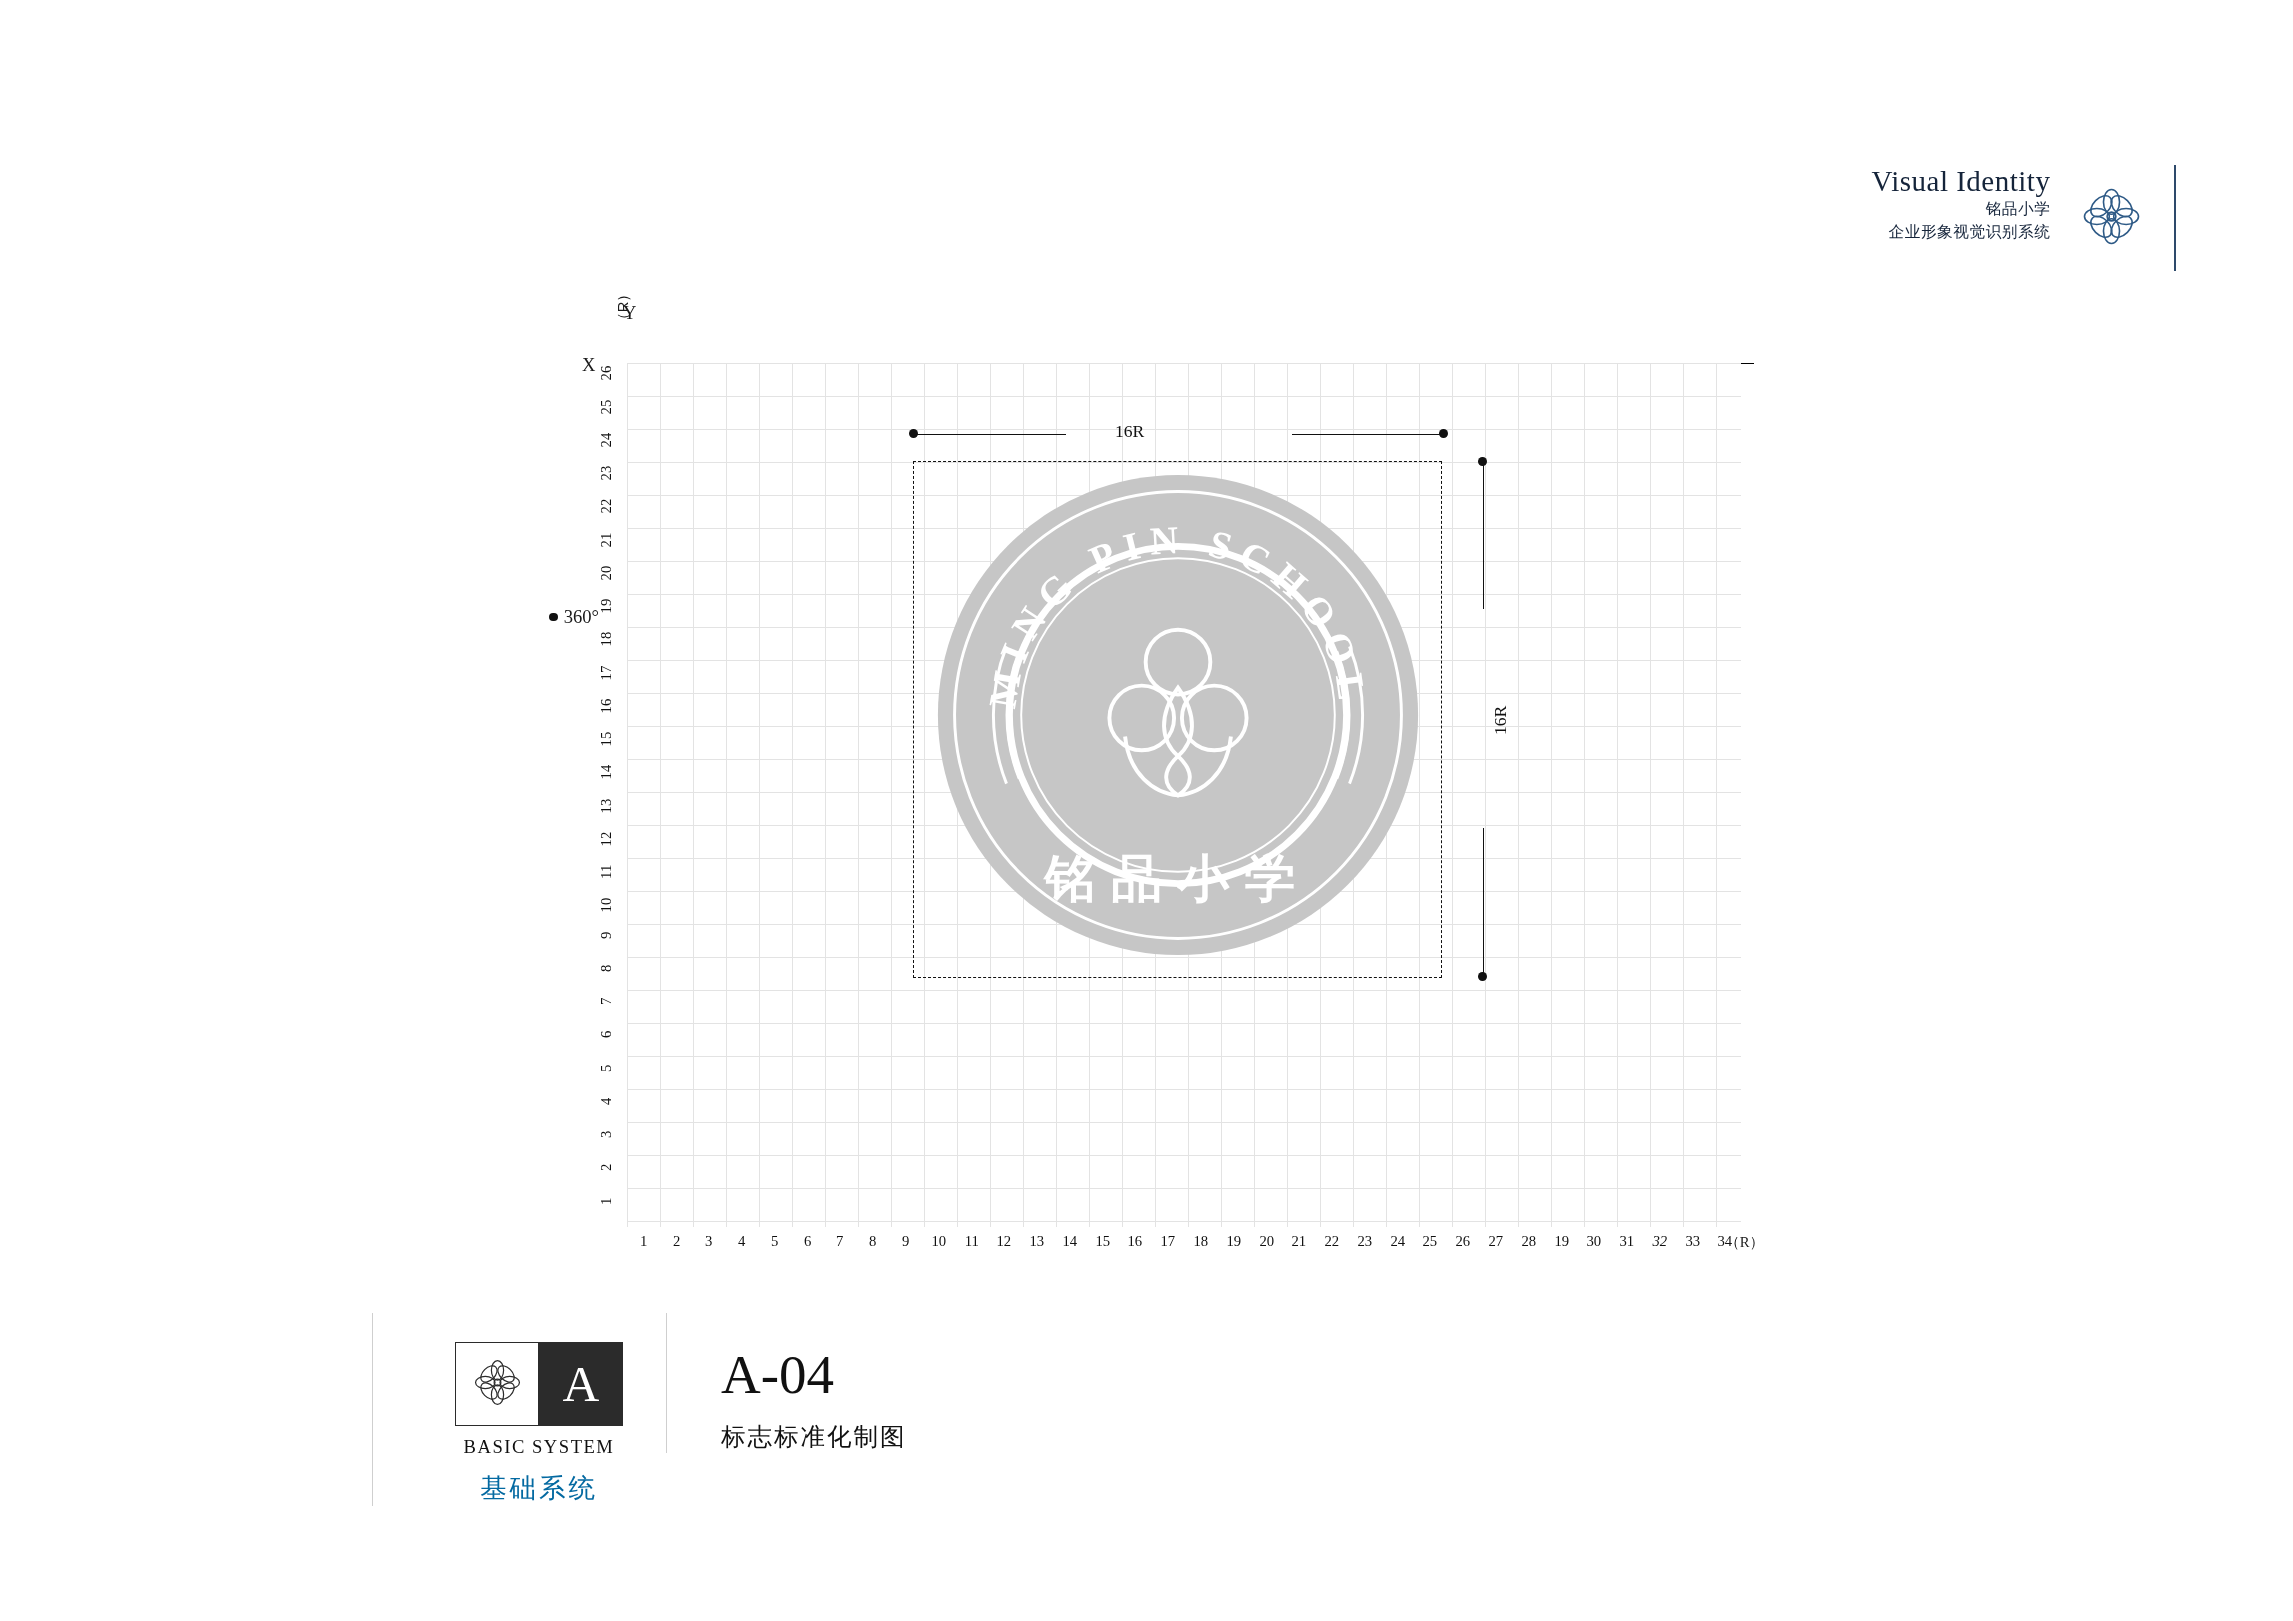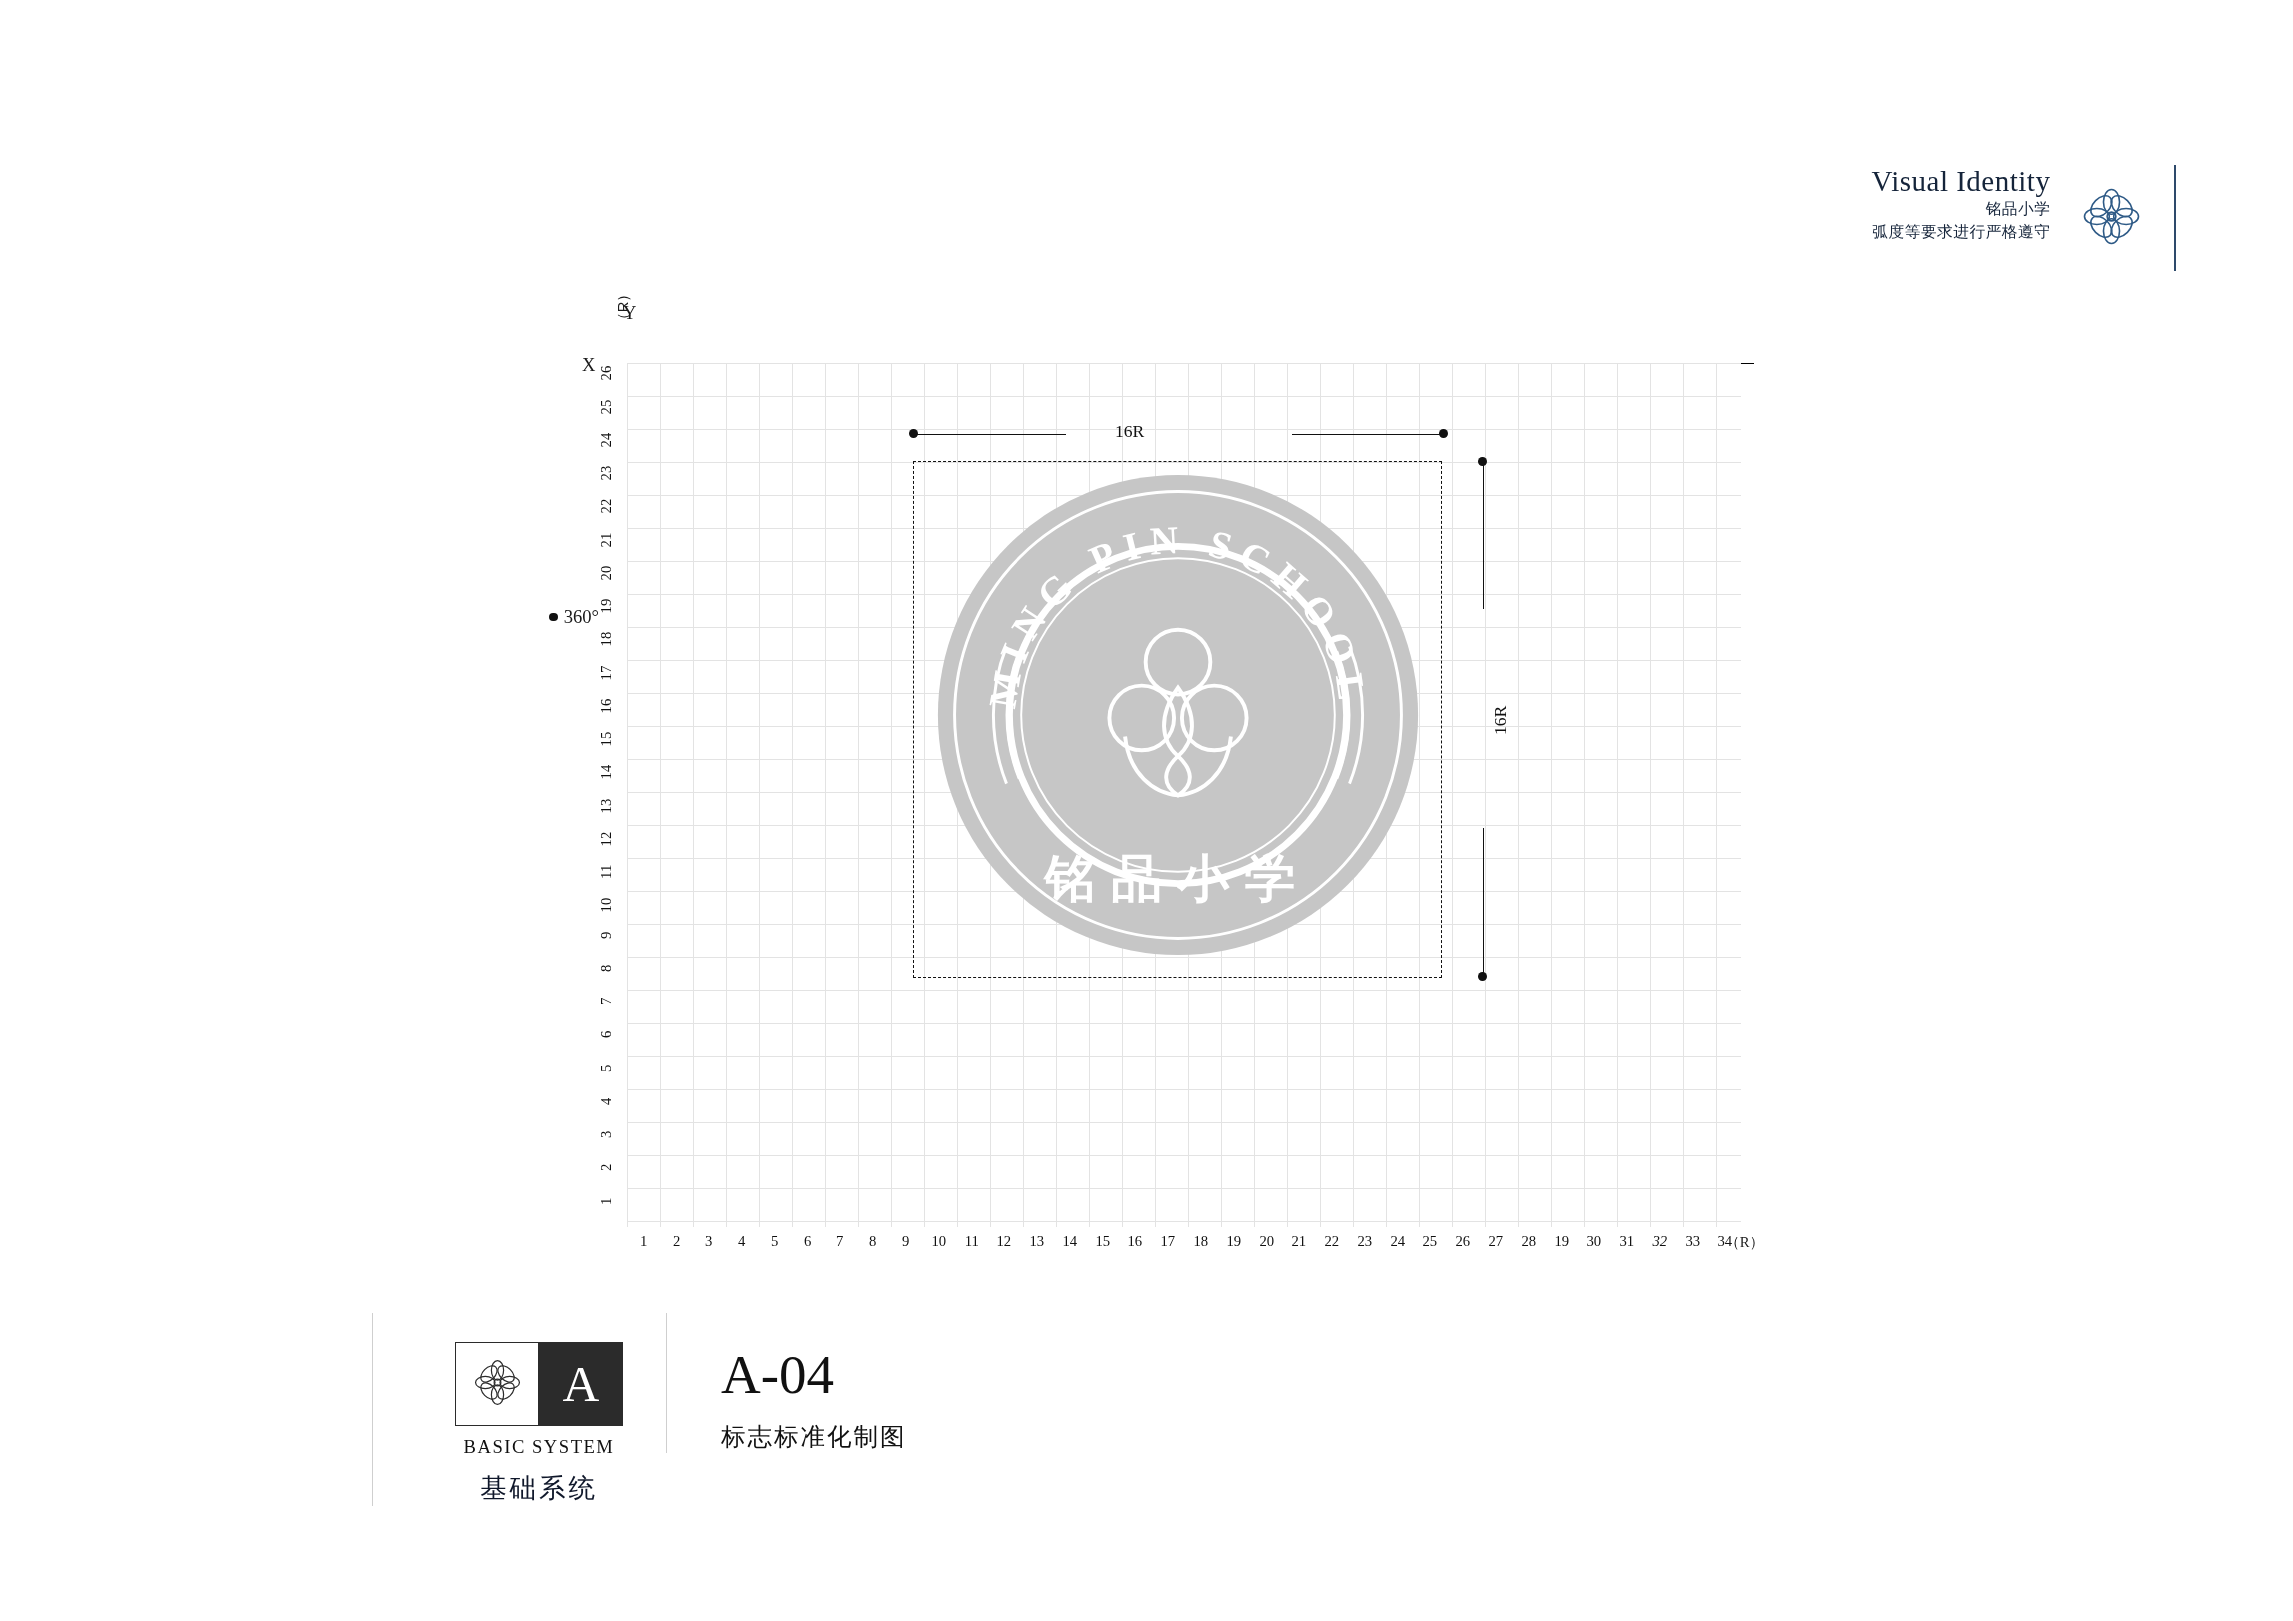--- a/index.html
+++ b/index.html
@@ -264,21 +264,21 @@
   #badge-en {
     font-family: "Liberation Serif", serif;
     font-size: 18.6px;
     letter-spacing: 1.5px;
     color: #111;
     margin-bottom: 11.8px;
   }
   #badge-cn {
     font-size: 26.5px;
     letter-spacing: 2.9px;
-    color: #0f172a;
+    color: #0369a1;
   }
   #footer-block2 {
     width: 470px;
     padding-left: 54px;
     border-left: 1px solid #cfcfcf;
     box-sizing: border-box;
     padding-top: 29px;
   }
   #code {
     font-family: "Liberation Serif", serif;
@@ -304,21 +304,21 @@
     text-align: justify;
   }
 </style>
 </head>
 <body>
 
 <div id="header">
   <div id="header-text">
     <div id="header-title">Visual Identity</div>
     <div id="header-sub1">铭品小学</div>
-    <div id="header-sub2">弧度等要求进行严格遵守</div>
+    <div id="header-sub2">企业形象视觉识别系统</div>
   </div>
   <div id="header-mark">
     <span>
       <svg width="73" height="73" viewBox="0 0 100 100">
         <g fill="none" stroke="#2e5a86" stroke-width="2.2">
           <ellipse cx="50" cy="30" rx="11" ry="17"></ellipse>
           <ellipse cx="50" cy="70" rx="11" ry="17"></ellipse>
           <ellipse cx="30" cy="50" rx="17" ry="11"></ellipse>
           <ellipse cx="70" cy="50" rx="17" ry="11"></ellipse>
           <ellipse cx="36" cy="36" rx="11" ry="17" transform="rotate(45 36 36)"></ellipse>

